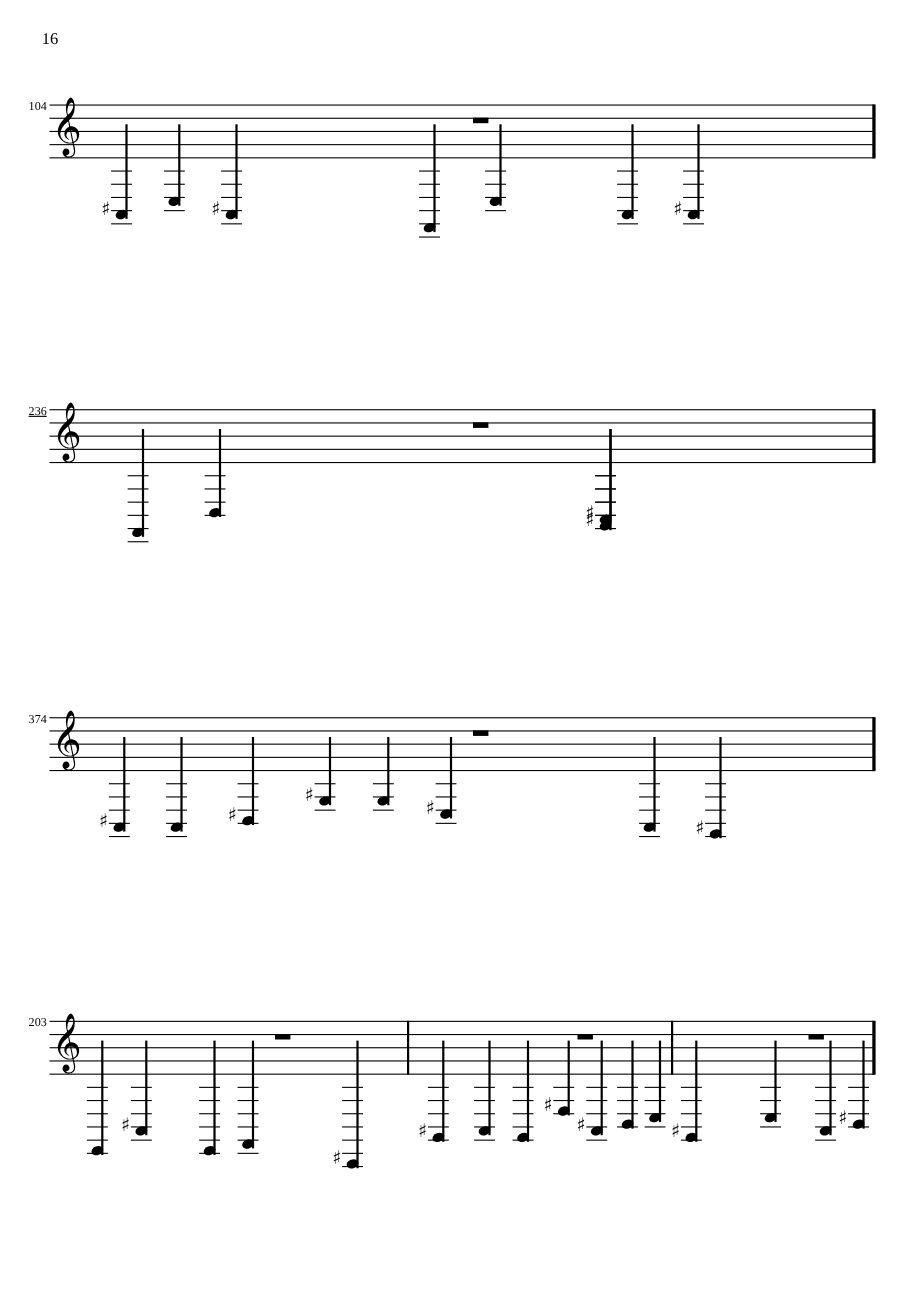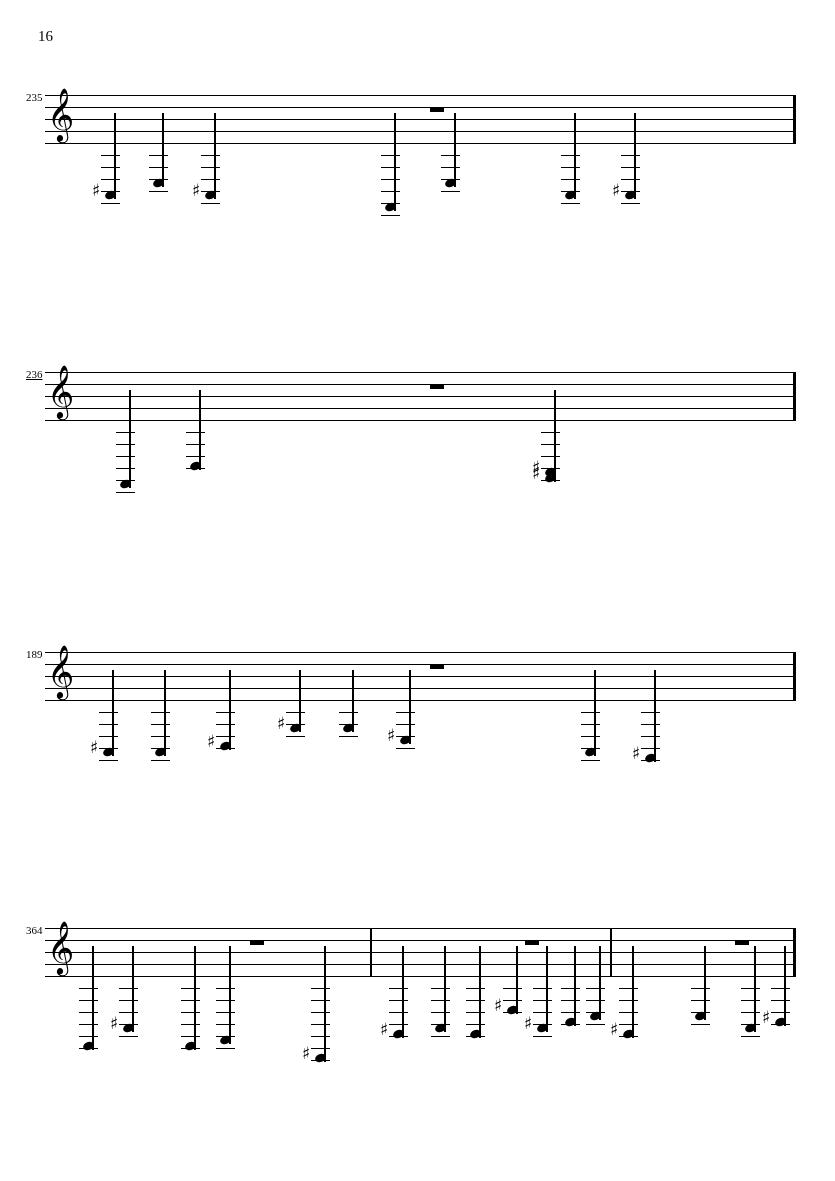--- a/index.html
+++ b/index.html
@@ -46,21 +46,21 @@
   }
   .rest-measure{position:absolute;width:14px;height:5px;background:#000;}
 </style>
 </head>
 <body>
 
 <div class="page-number">16</div>
 
 <div id="score">
     <div class="system" style="top: 95px;">
-      <div class="measure-num" style="left: 26px; top: -4px;">235</div>
+      <div class="measure-num" style="left: 26px; top: -4px;">104</div>
       <div class="staff">
         <div class="line l0"></div>
         <div class="line l1"></div>
         <div class="line l2"></div>
         <div class="line l3"></div>
         <div class="line l4"></div>
       </div>
       <div class="clef" style="left: 47px; top: -4px;">𝄞</div>
       <div class="barline final" style="left: 793px;"></div>
       <div class="rest-measure" style="left: 430px; top: 12px;"></div>
@@ -175,21 +175,21 @@
         <div class="ledger" style="left: 541px; top: 72px;"></div>
         <div class="ledger" style="left: 541px; top: 84px;"></div>
         <div class="ledger" style="left: 541px; top: 96px;"></div>
         <div class="ledger" style="left: 541px; top: 108px;"></div>
         <div class="stem" style="left: 554px; top: 18px; height: 92px;"></div>
         <div class="notehead" style="left: 545px; top: 102px;"></div>
         <div class="accidental" style="left: 532px; top: 93px;">♯</div>
       </div>
     </div>
     <div class="system" style="top: 652px;">
-      <div class="measure-num" style="left: 26px; top: -4px;">189</div>
+      <div class="measure-num" style="left: 26px; top: -4px;">374</div>
       <div class="staff">
         <div class="line l0"></div>
         <div class="line l1"></div>
         <div class="line l2"></div>
         <div class="line l3"></div>
         <div class="line l4"></div>
       </div>
       <div class="clef" style="left: 47px; top: -4px;">𝄞</div>
       <div class="barline final" style="left: 793px;"></div>
       <div class="rest-measure" style="left: 430px; top: 12px;"></div>
@@ -259,21 +259,21 @@
         <div class="ledger" style="left: 641px; top: 72px;"></div>
         <div class="ledger" style="left: 641px; top: 84px;"></div>
         <div class="ledger" style="left: 641px; top: 96px;"></div>
         <div class="ledger" style="left: 641px; top: 108px;"></div>
         <div class="stem" style="left: 654px; top: 18px; height: 92px;"></div>
         <div class="notehead" style="left: 645px; top: 102px;"></div>
         <div class="accidental" style="left: 632px; top: 93px;">♯</div>
       </div>
     </div>
     <div class="system" style="top: 928px;">
-      <div class="measure-num" style="left: 26px; top: -4px;">364</div>
+      <div class="measure-num" style="left: 26px; top: -4px;">203</div>
       <div class="staff">
         <div class="line l0"></div>
         <div class="line l1"></div>
         <div class="line l2"></div>
         <div class="line l3"></div>
         <div class="line l4"></div>
       </div>
       <div class="clef" style="left: 47px; top: -4px;">𝄞</div>
       <div class="barline" style="left: 370px;"></div>
       <div class="barline" style="left: 610px;"></div>

